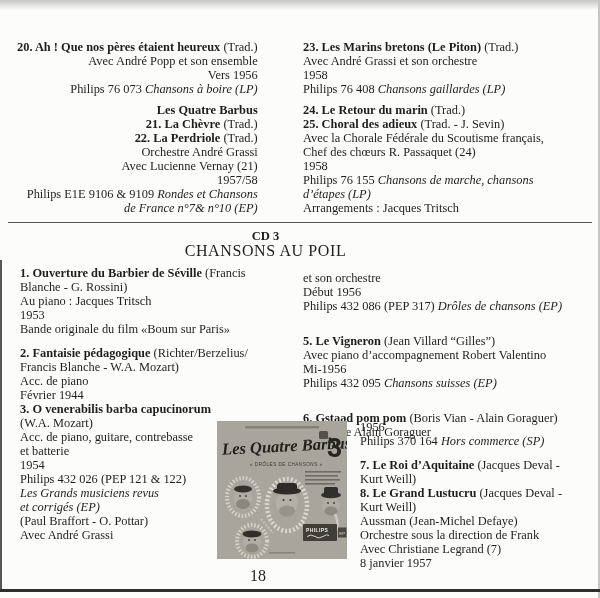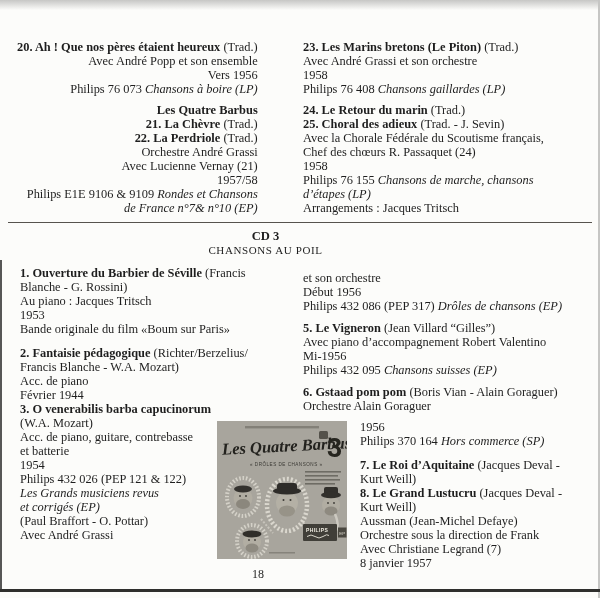--- a/index.html
+++ b/index.html
@@ -6,33 +6,33 @@
   body{
     width:600px;height:598px;position:relative;overflow:hidden;
     background:#fcfcfa;color:#1e1e1e;
     font-family:"Liberation Serif", serif;
   }
   .col{position:absolute;}
   .ln{margin:0;font-size:12.4px;line-height:14px;white-space:nowrap;}
   .ln b{font-weight:700;}
   .ln i{font-style:italic;font-family:Liberation Serif, serif;}
   .sp{margin-top:7px;}
-  .sp8{margin-top:8px;}
+  .sp8{margin-top:21px;}
   .sp10{margin-top:10px;}
   #left-top{left:17px;top:40px;text-align:right;}
   #right-top{left:303px;top:40px;}
   #divider{position:absolute;top:222px;left:8px;width:584px;border:none;margin:0;border-top:1.6px solid #56534e;}
   #cd3-head{position:absolute;top:229px;left:0;width:531px;text-align:center;}
   #cd3-head .t1{margin:0;font-size:12.6px;line-height:14px;font-weight:700;}
-  #cd3-head .t2{margin:0;font-size:11px;line-height:15px;letter-spacing:.6px;}
+  #cd3-head .t2{margin:0;font-size:16px;line-height:15px;letter-spacing:.6px;}
   #left-cd3{left:20px;top:266px;}
   #right-cd3-a{left:303px;top:271px;}
   #right-cd3-b{left:360px;top:420px;}
   #cover{position:absolute;left:217px;top:421px;width:130px;height:138px;}
-  #page-num{position:absolute;top:567px;left:0;width:516px;text-align:center;font-size:12px;}
+  #page-num{position:absolute;top:567px;left:0;width:516px;text-align:center;font-size:16px;}
   
   #edge-top{position:absolute;top:0;left:0;width:600px;height:10px;
     background:linear-gradient(to bottom, rgba(60,60,60,.28), rgba(60,60,60,0));}
   #edge-bottom{position:absolute;top:589px;left:0;width:600px;height:2.5px;background:#2f2f2d;}
   #edge-left{position:absolute;top:260px;left:0;width:2px;height:330px;background:#3a3a38;opacity:.85;}
   #edge-right{position:absolute;top:0;right:0;width:2px;height:598px;background:#c6c6c4;}
 </style>
 </head>
 <body>
 

